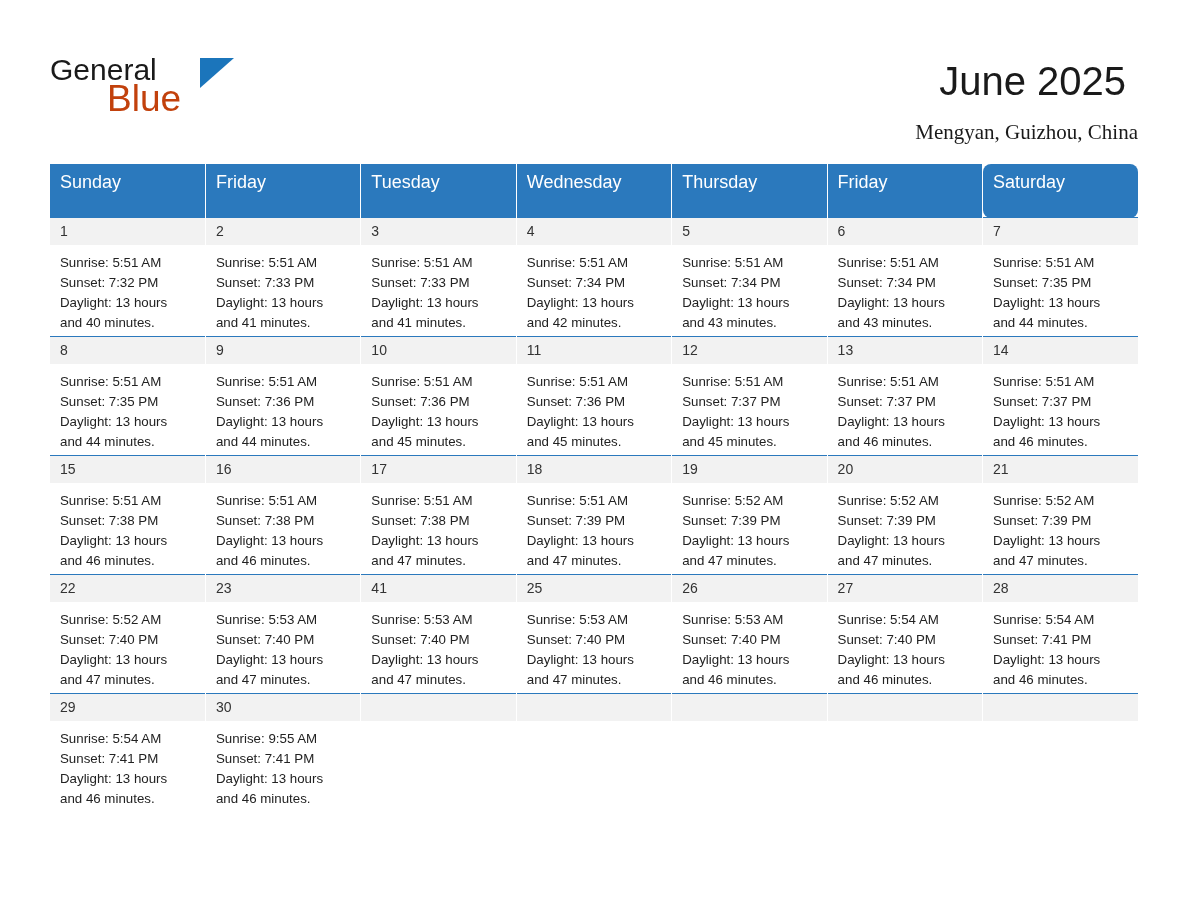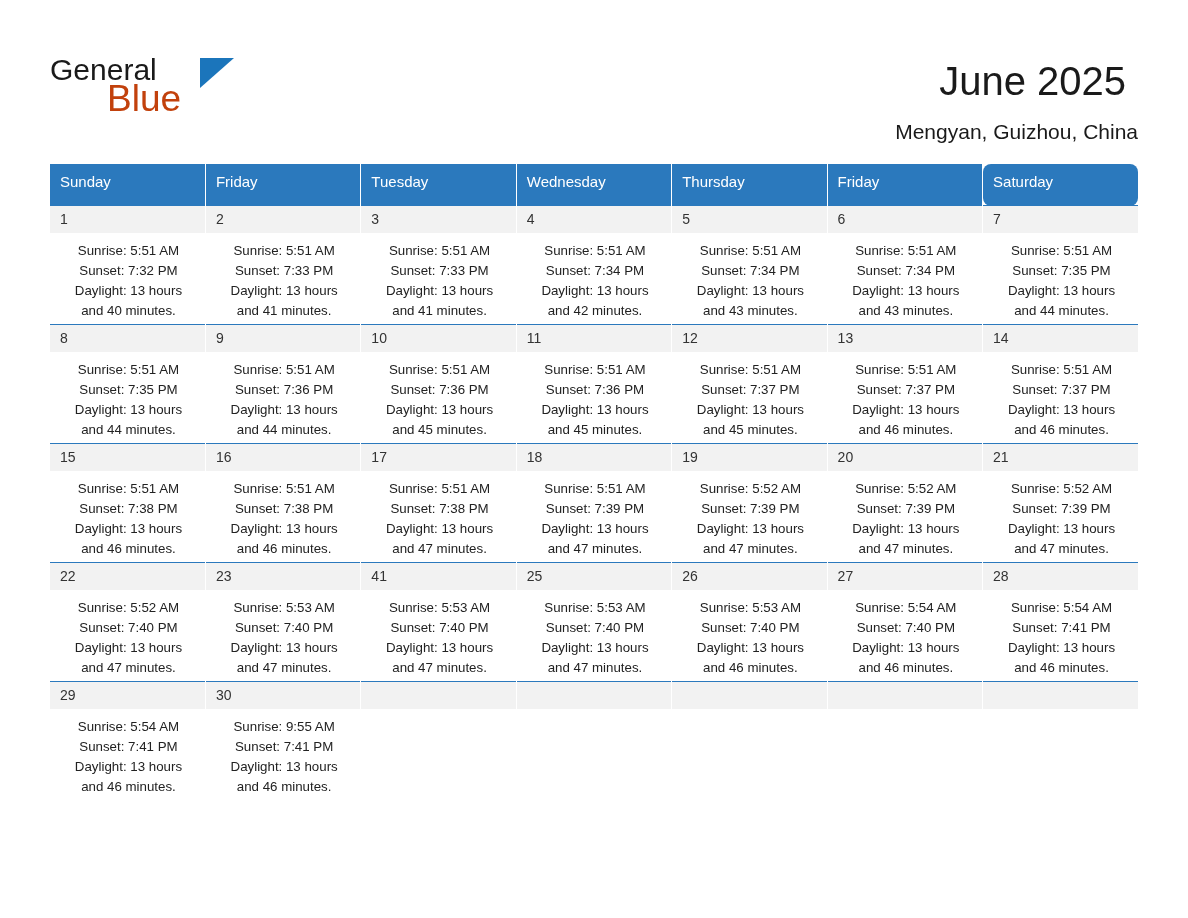--- a/index.html
+++ b/index.html
@@ -66,35 +66,36 @@
     color: #1a1a1a;
     line-height: 46px;
     font-weight: normal;
     margin: 12px;
   }
   .location {
     font-size: 21px;
     color: #1a1a1a;
     margin-top: 16px;
     line-height: 24px;
+    font-family: Liberation Serif, serif;
   }
   
   .calendar {
     margin-top: 24px;
     width: 1088px;
     border-collapse: collapse;
     table-layout: fixed;
   }
   .calendar th {
     background: #2b79bd;
     color: #ffffff;
     font-weight: normal;
-    font-size: 15px;
+    font-size: 18px;
     text-align: left;
-    padding: 8px 0 15px 10px;
+    padding: 8px 0 24px 10px;
     border-right: 1px solid #ffffff;
     height: 18px;
   }
   .calendar th:last-child { border-right: none; border-radius: 8px; }
   .calendar td {
     vertical-align: top;
     border-top: 1px solid #2b79bd;
     border-right: 1px solid #ffffff;
     padding: 0;
     height: 118px;
@@ -106,21 +107,20 @@
     color: #333333;
     background: #f2f2f2;
     padding: 6px 0 7px 10px;
     line-height: 14px;
   }
   .day-body {
     padding: 8px 8px 0 10px;
     font-size: 13.3px;
     line-height: 20px;
     color: #222222;
-    text-align: center;
   }
   .empty .day-num { background: #f2f2f2; color: transparent; }
   .empty { background: #ffffff; }
   .day-line { white-space: nowrap; }
 </style>
 </head>
 <body>
 
 <div class="page">
 

